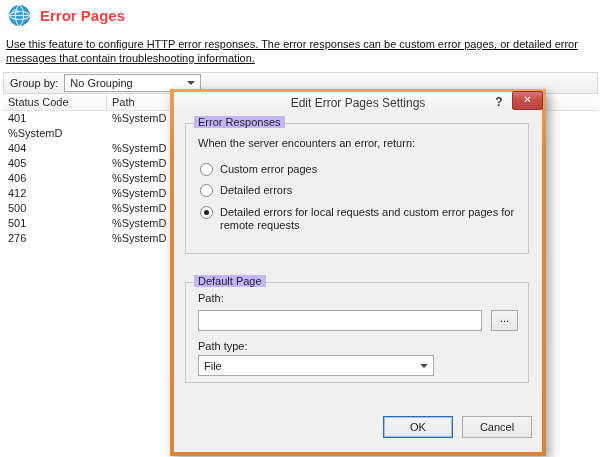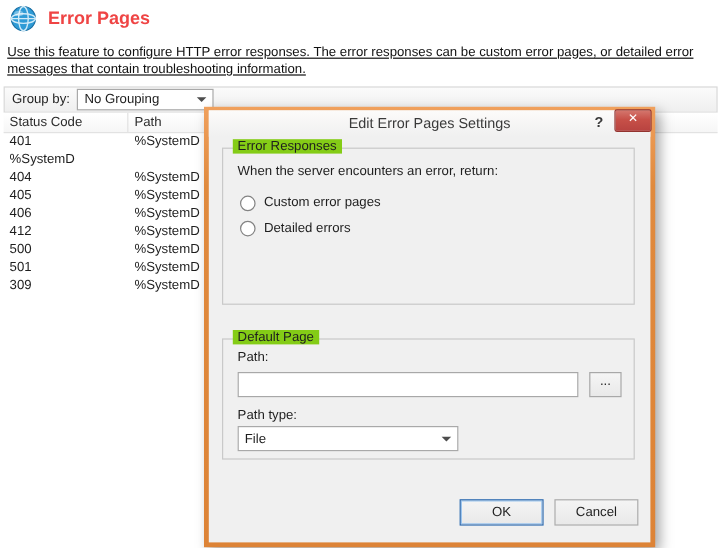--- a/index.html
+++ b/index.html
@@ -24,21 +24,21 @@
     display: flex; align-items: center; gap: 6px; padding-left: 6px;
   }
   .combo {
     position: relative; height: 18px; background: #fff; border: 1px solid #a9a9a9;
     display: flex; align-items: center; padding: 0 18px 0 5px; cursor: default;
   }
   .combo .chevron {
     position: absolute; right: 5px; top: 50%; margin-top: -2px; width: 0; height: 0;
     border-left: 4px solid transparent; border-right: 4px solid transparent; border-top: 4px solid #4d4d4d;
   }
-  .groupby-combo { width: 114px; }
+  .groupby-combo { width: 137px; }
 
   
   .listview { position: absolute; left: 3px; top: 94px; width: 595px; height: 363px; background: #fff; }
   .lv-header {
     display: flex; height: 17px; color: #2b2b2b;
     background: linear-gradient(#ffffff, #f6f6f6); border-bottom: 1px solid #e2e2e2;
   }
   .lv-col { padding: 2px 0 0 5px; border-right: 1px solid #e2e2e2; }
   .col-status { width: 104px; }
   .col-path { flex: 1; border-right: none; }
@@ -62,21 +62,21 @@
     font-size: 12px; font-weight: bold; color: #3a3a3a; text-align: center; cursor: pointer;
   }
   .close-btn {
     position: absolute; top: 2px; right: 3px; width: 31px; height: 19px; z-index: 2;
     background: linear-gradient(#d4766d, #c75048 45%, #b84340);
     border: 1px solid #93332f; border-radius: 2px;
     color: #fff; font-size: 10px; line-height: 16px; text-align: center; cursor: pointer;
   }
 
   .groupbox { position: absolute; border: 1px solid #c9c9c9; }
-  .groupbox-legend { position: absolute; top: -8px; left: 8px; padding: 0 4px; background: #84cc16; }
+  .groupbox-legend { position: absolute; top: -8px; left: 8px; padding: 0 4px; background: #c4b5fd; }
   .gb-error   { left: 11px; top: 31px;  width: 344px; height: 131px; }
   .gb-default { left: 11px; top: 176px; width: 344px; height: 101px; margin-top: 14px; }
 
   .prompt { position: absolute; left: 12px; top: 13px; }
 
   .radio-row { position: absolute; left: 14px; display: flex; gap: 7px; cursor: default; }
   .radio-row-0 { top: 39px; }
   .radio-row-1 { top: 60px; }
   .radio-row-2 { top: 82px; }
   .radio {
@@ -94,21 +94,21 @@
     position: absolute; left: 12px; top: 27px; width: 284px; height: 21px;
     border: 1px solid #a8a8a8; background: #fff; padding: 0 4px;
     font-family: inherit; font-size: 11px; color: #1e1e1e;
   }
   .browse-btn {
     position: absolute; left: 305px; top: 27px; width: 27px; height: 21px;
     background: linear-gradient(#f5f5f5, #e9e9e9); border: 1px solid #a8a8a8;
     font-size: 11px; line-height: 15px; text-align: center; cursor: pointer;
   }
   .field-label-type { position: absolute; left: 12px; top: 57px; }
-  .path-type-combo { position: absolute; left: 12px; top: 72px; width: 184px; height: 21px; }
+  .path-type-combo { position: absolute; left: 12px; top: 72px; width: 236px; height: 21px; }
 
   .btn {
     position: absolute; top: 324px; width: 70px; height: 22px;
     background: linear-gradient(#f4f4f4, #e9e9e9); border: 1px solid #acacac;
     font-size: 11px; line-height: 20px; text-align: center; color: #1e1e1e; cursor: pointer;
   }
   .btn-ok { left: 209px; border-color: #2c6ab0; box-shadow: inset 0 0 0 1px #9cc5ee; }
   .btn-cancel { left: 288px; }
 </style>
 </head>
@@ -169,21 +169,21 @@
     </div>
     <div class="lv-row">
       <span class="cell-status">500</span>
       <span class="cell-path">%SystemD</span>
     </div>
     <div class="lv-row">
       <span class="cell-status">501</span>
       <span class="cell-path">%SystemD</span>
     </div>
     <div class="lv-row">
-      <span class="cell-status">309</span>
+      <span class="cell-status">276</span>
       <span class="cell-path">%SystemD</span>
     </div>
   </div>
 
   <div class="dialog">
     <div class="dialog-inner">
       <div class="dialog-titlebar">
         <span>Edit Error Pages Settings</span>
       </div>
 
@@ -191,20 +191,24 @@
         <span class="groupbox-legend">Error Responses</span>
         <div class="prompt">When the server encounters an error, return:</div>
 
         <div class="radio-row radio-row-0">
           <span class="radio"></span>
           <span class="radio-label">Custom error pages</span>
         </div>
         <div class="radio-row radio-row-1">
           <span class="radio"></span>
           <span class="radio-label">Detailed errors</span>
+        </div>
+        <div class="radio-row radio-row-2">
+          <span class="radio checked"></span>
+          <span class="radio-label">Detailed errors for local requests and custom error pages for remote requests</span>
         </div>
       </div>
 
       <div class="groupbox gb-default">
         <span class="groupbox-legend">Default Page</span>
         <div class="field-label-path">Path:</div>
         <input type="text" class="text-input" value="" style="">
         <div class="browse-btn">...</div>
         <div class="field-label-type">Path type:</div>
         <div class="combo path-type-combo">

